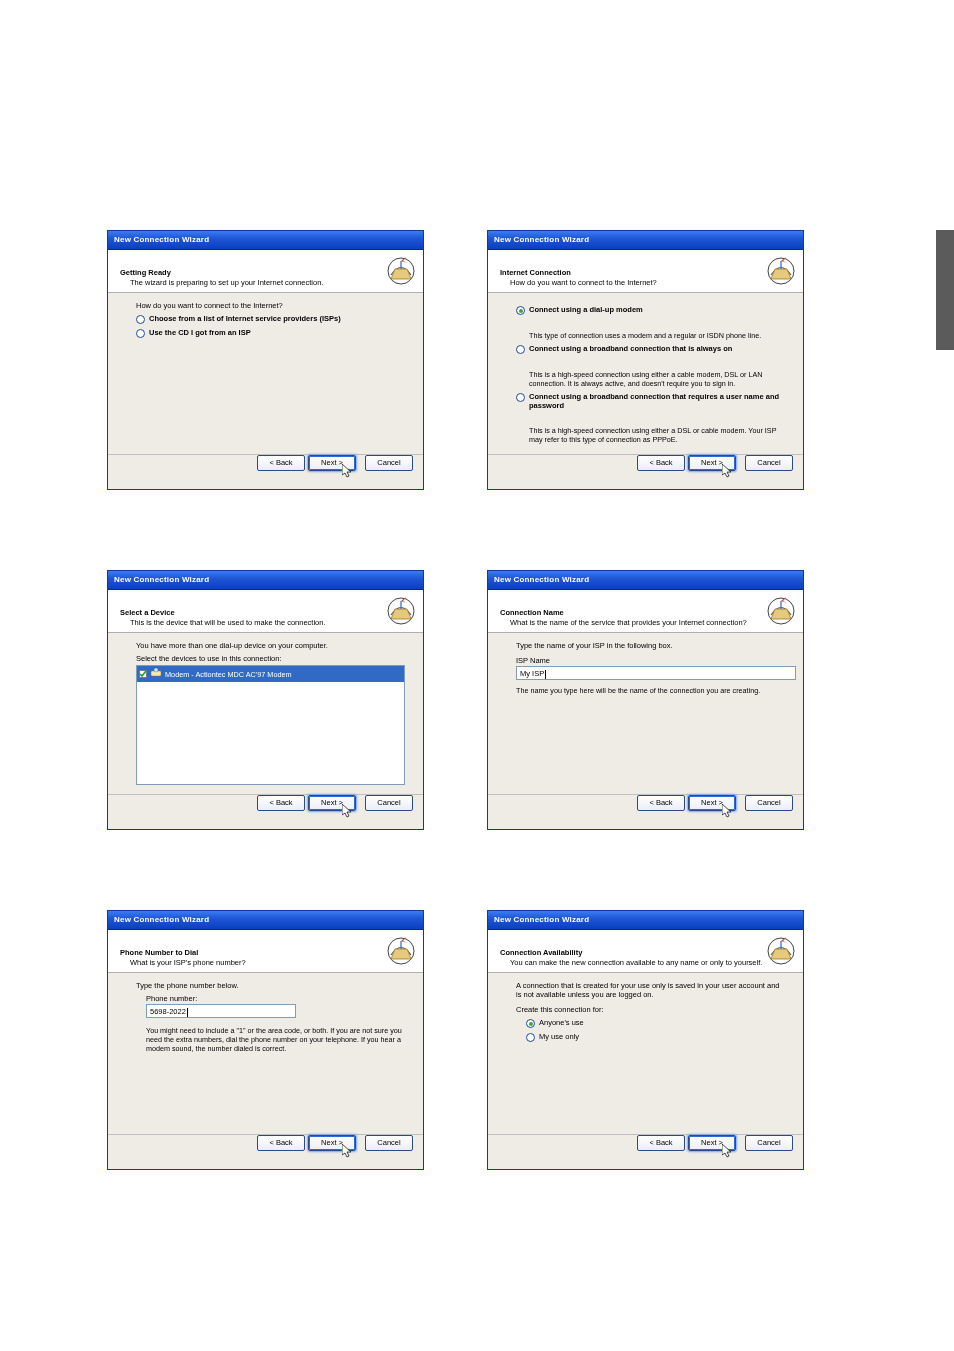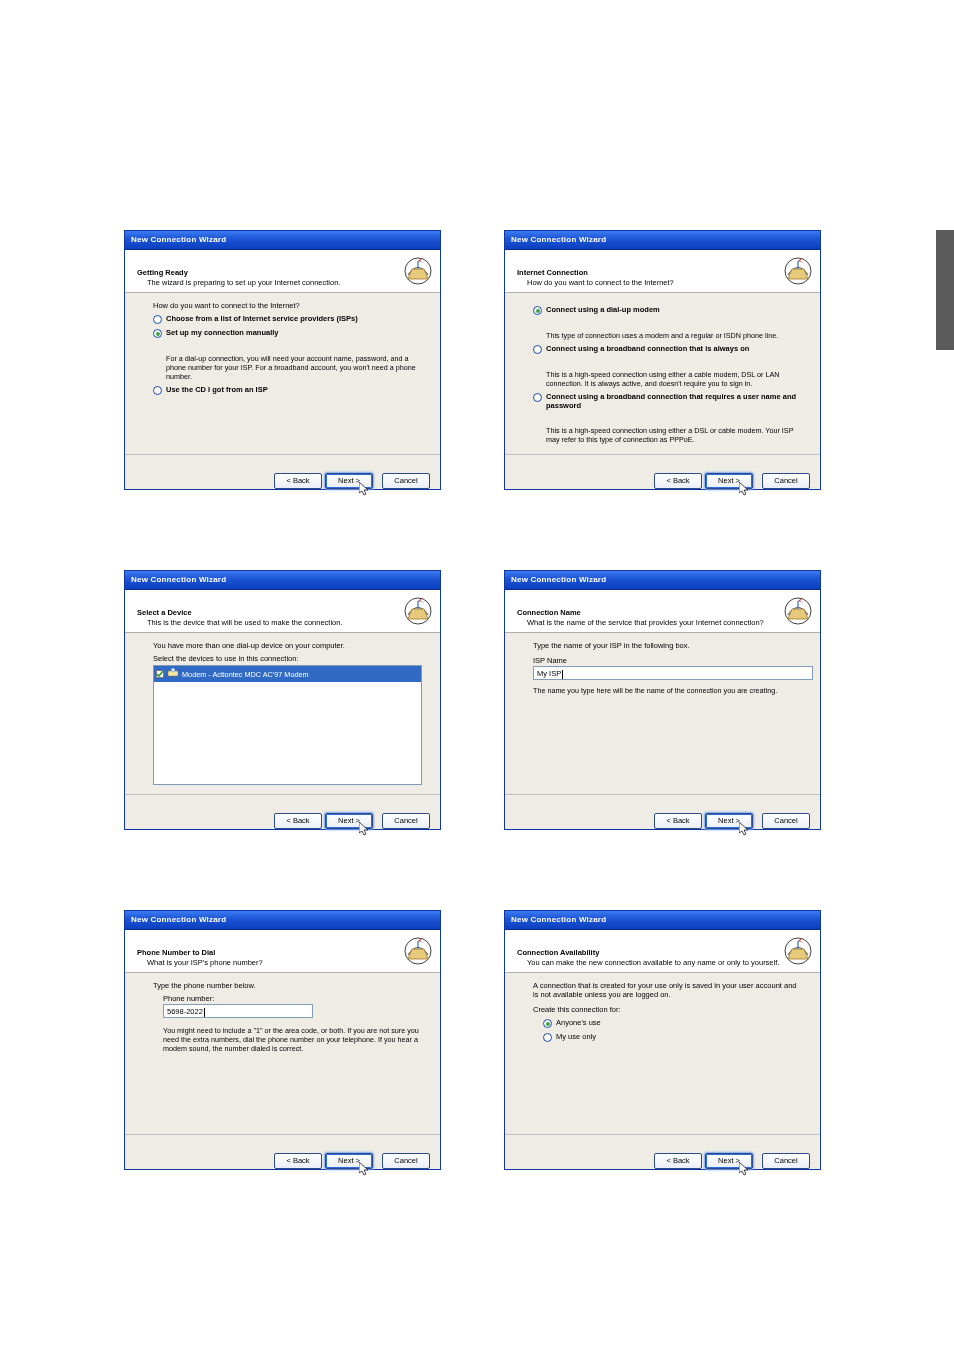--- a/index.html
+++ b/index.html
@@ -30,21 +30,21 @@
     position: absolute;
     top: 230px;
     right: 0;
     width: 18px;
     height: 120px;
     background: #5b5b5b;
   }
   .grid {
     position: absolute;
     top: 230px;
-    left: 124px;
+    left: 107px;
     display: grid;
     grid-template-columns: 317px 317px;
     grid-auto-rows: 260px;
     column-gap: 63px;
     row-gap: 80px;
   }
   .wizard {
     width: 317px;
     height: 260px;
     box-sizing: border-box;
@@ -129,21 +129,21 @@
   .radio-block { margin-top: 4px; }
   .radio-desc {
     padding-left: 13px;
     font-size: 7.2px;
     margin-top: 16px;
   }
   .buttonbar {
     border-top: 1px solid #c0c0c0;
     height: 34px;
     display: flex;
-    align-items: flex-end;
+    align-items: flex-start;
     justify-content: flex-end;
     padding-right: 10px;
     gap: 3px;
   }
   .btn {
     min-width: 48px;
     height: 16px;
     border: 1px solid #2a4a8a;
     border-radius: 2px;
     background: linear-gradient(to bottom, #ffffff, #eaeef6);
@@ -271,27 +271,20 @@
       <div class="content">
         <div class="intro">How do you want to connect to the Internet?</div>
 
         <div class="radio-block">
           <div class="radio-row">
             <span class="radio"></span>
             <span class="radio-label">Choose from a list of Internet service providers (ISPs)</span>
           </div>
         </div>
 
-        <div class="radio-block">
-          <div class="radio-row">
-            <span class="radio checked"></span>
-            <span class="radio-label">Set up my connection manually</span>
-          </div>
-          <div class="radio-desc">For a dial-up connection, you will need your account name, password, and a phone number for your ISP. For a broadband account, you won't need a phone number.</div>
-        </div>
 
         <div class="radio-block">
           <div class="radio-row">
             <span class="radio"></span>
             <span class="radio-label">Use the CD I got from an ISP</span>
           </div>
         </div>
       </div>
       <div class="buttonbar">
         <div class="btn">&lt; Back</div>

